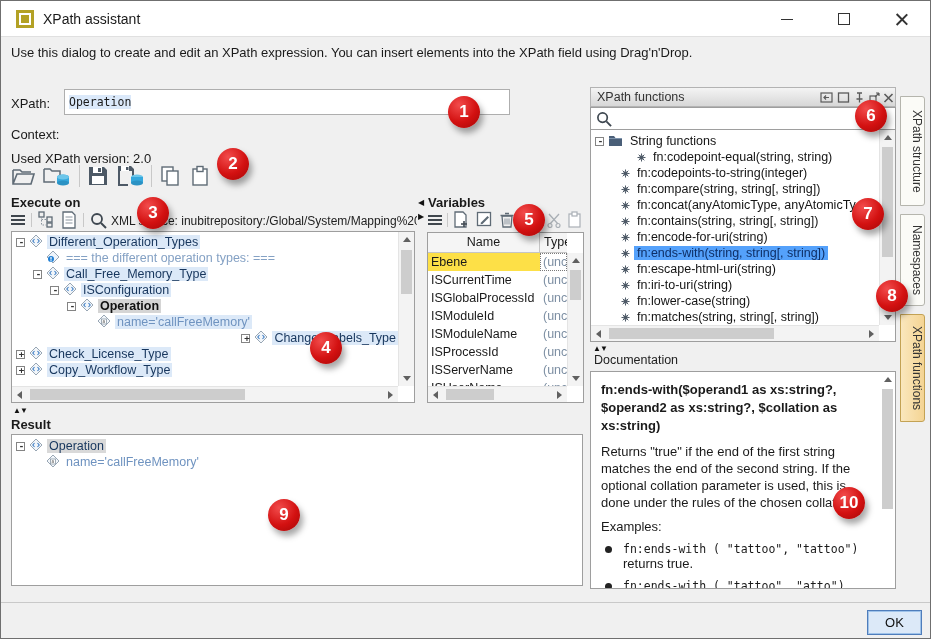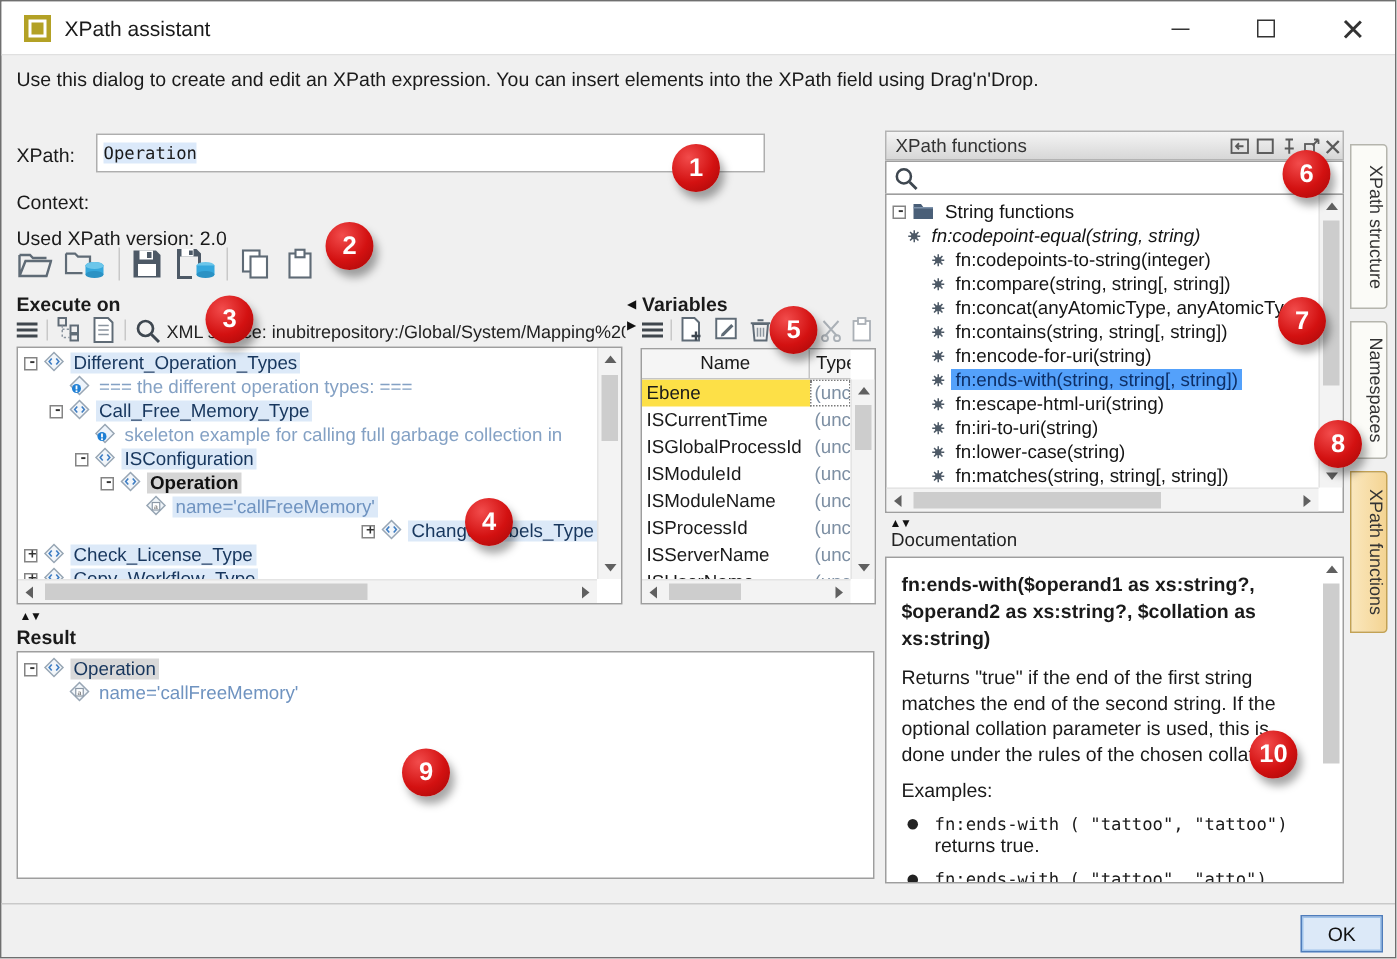--- a/index.html
+++ b/index.html
@@ -228,26 +228,20 @@
       <div class="trow" style="padding-left:21px;"><span class="spc"></span><span class="ticn"><svg width="14" height="14" viewBox="0 0 14 14">
               <path d="M7 1 L13 7 L7 13 L1 7 Z" fill="#eef4fb" stroke="#98a6b4"></path>
               <circle cx="5" cy="9" r="3" fill="#1f7fd4"></circle>
               <rect x="4.4" y="7" width="1.2" height="2.6" fill="#fff"></rect>
               <rect x="4.4" y="10.2" width="1.2" height="1.2" fill="#fff"></rect>
             </svg></span><span class="tlbl comment">=== the different operation types: ===</span></div>
       <div class="trow" style="padding-left:21px;"><span class="exp minus"></span><span class="ticn"><svg width="14" height="14" viewBox="0 0 14 14">
               <path d="M7 1 L13 7 L7 13 L1 7 Z" fill="#f2f6fa" stroke="#98a6b4"></path>
               <path d="M5.5 5 L3.8 7 L5.5 9 M8.5 5 L10.2 7 L8.5 9" fill="none" stroke="#3f7ec4" stroke-width="1.1"></path>
             </svg></span><span class="tlbl hl-light">Call_Free_Memory_Type</span></div>
-      <div class="trow" style="padding-left:38px;"><span class="spc"></span><span class="ticn"><svg width="14" height="14" viewBox="0 0 14 14">
-              <path d="M7 1 L13 7 L7 13 L1 7 Z" fill="#eef4fb" stroke="#98a6b4"></path>
-              <circle cx="5" cy="9" r="3" fill="#1f7fd4"></circle>
-              <rect x="4.4" y="7" width="1.2" height="2.6" fill="#fff"></rect>
-              <rect x="4.4" y="10.2" width="1.2" height="1.2" fill="#fff"></rect>
-            </svg></span><span class="tlbl comment">skeleton example for calling full garbage collection in</span></div>
       <div class="trow" style="padding-left:38px;"><span class="exp minus"></span><span class="ticn"><svg width="14" height="14" viewBox="0 0 14 14">
               <path d="M7 1 L13 7 L7 13 L1 7 Z" fill="#f2f6fa" stroke="#98a6b4"></path>
               <path d="M5.5 5 L3.8 7 L5.5 9 M8.5 5 L10.2 7 L8.5 9" fill="none" stroke="#3f7ec4" stroke-width="1.1"></path>
             </svg></span><span class="tlbl hl-light">ISConfiguration</span></div>
       <div class="trow" style="padding-left:55px;"><span class="exp minus"></span><span class="ticn"><svg width="14" height="14" viewBox="0 0 14 14">
               <path d="M7 1 L13 7 L7 13 L1 7 Z" fill="#f2f6fa" stroke="#98a6b4"></path>
               <path d="M5.5 5 L3.8 7 L5.5 9 M8.5 5 L10.2 7 L8.5 9" fill="none" stroke="#3f7ec4" stroke-width="1.1"></path>
             </svg></span><span class="tlbl selgrey">Operation</span></div>
       <div class="trow" style="padding-left:72px;"><span class="spc"></span><span class="ticn"><svg width="14" height="14" viewBox="0 0 14 14">
               <path d="M7 1 L13 7 L7 13 L1 7 Z" fill="#f2f6fa" stroke="#98a6b4"></path>
@@ -431,21 +425,21 @@
         </svg></span>
     <input class="srch" style="left: 26px; top: 2px; width: 270px; height: 17px;" value="">
   </div>
 
   <div class="box" style="left:589px;top:128px;width:306px;height:213px;">
     <div class="abs" style="left:0;top:3px;right:16px;bottom:16px;overflow:hidden;">
       <div class="frow" style="padding-left:4px;"><span class="exp minus"></span><span class="ticn"><svg width="15" height="13" viewBox="0 0 15 13">
               <path d="M1 2 h5 l1.5 2 H14 v8 H1 z" fill="#4a5f78"></path>
               <path d="M1 4.5 h13" stroke="#7e93ac" stroke-width="1"></path>
             </svg></span><span class="flbl" style="font-weight:normal;">String functions</span></div>
-      <div class="frow" style="padding-left:14px;font-style:italic;"><span class="gear"><svg width="9" height="9" viewBox="0 0 9 9">
+      <div class="frow" style="padding-left:46px;"><span class="gear"><svg width="9" height="9" viewBox="0 0 9 9">
               <circle cx="4.5" cy="4.5" r="2.2" fill="#4d5966"></circle>
               <path d="M4.5 0.5 v2 M4.5 6.5 v2 M0.5 4.5 h2 M6.5 4.5 h2 M1.7 1.7 l1.4 1.4 M5.9 5.9 l1.4 1.4 M7.3 1.7 L5.9 3.1 M3.1 5.9 L1.7 7.3" stroke="#4d5966" stroke-width="1"></path>
             </svg></span><span class="flbl">fn:codepoint-equal(string, string)</span></div>
       <div class="frow" style="padding-left:30px;"><span class="gear"><svg width="9" height="9" viewBox="0 0 9 9">
               <circle cx="4.5" cy="4.5" r="2.2" fill="#4d5966"></circle>
               <path d="M4.5 0.5 v2 M4.5 6.5 v2 M0.5 4.5 h2 M6.5 4.5 h2 M1.7 1.7 l1.4 1.4 M5.9 5.9 l1.4 1.4 M7.3 1.7 L5.9 3.1 M3.1 5.9 L1.7 7.3" stroke="#4d5966" stroke-width="1"></path>
             </svg></span><span class="flbl">fn:codepoints-to-string(integer)</span></div>
       <div class="frow" style="padding-left:30px;"><span class="gear"><svg width="9" height="9" viewBox="0 0 9 9">
               <circle cx="4.5" cy="4.5" r="2.2" fill="#4d5966"></circle>
               <path d="M4.5 0.5 v2 M4.5 6.5 v2 M0.5 4.5 h2 M6.5 4.5 h2 M1.7 1.7 l1.4 1.4 M5.9 5.9 l1.4 1.4 M7.3 1.7 L5.9 3.1 M3.1 5.9 L1.7 7.3" stroke="#4d5966" stroke-width="1"></path>

